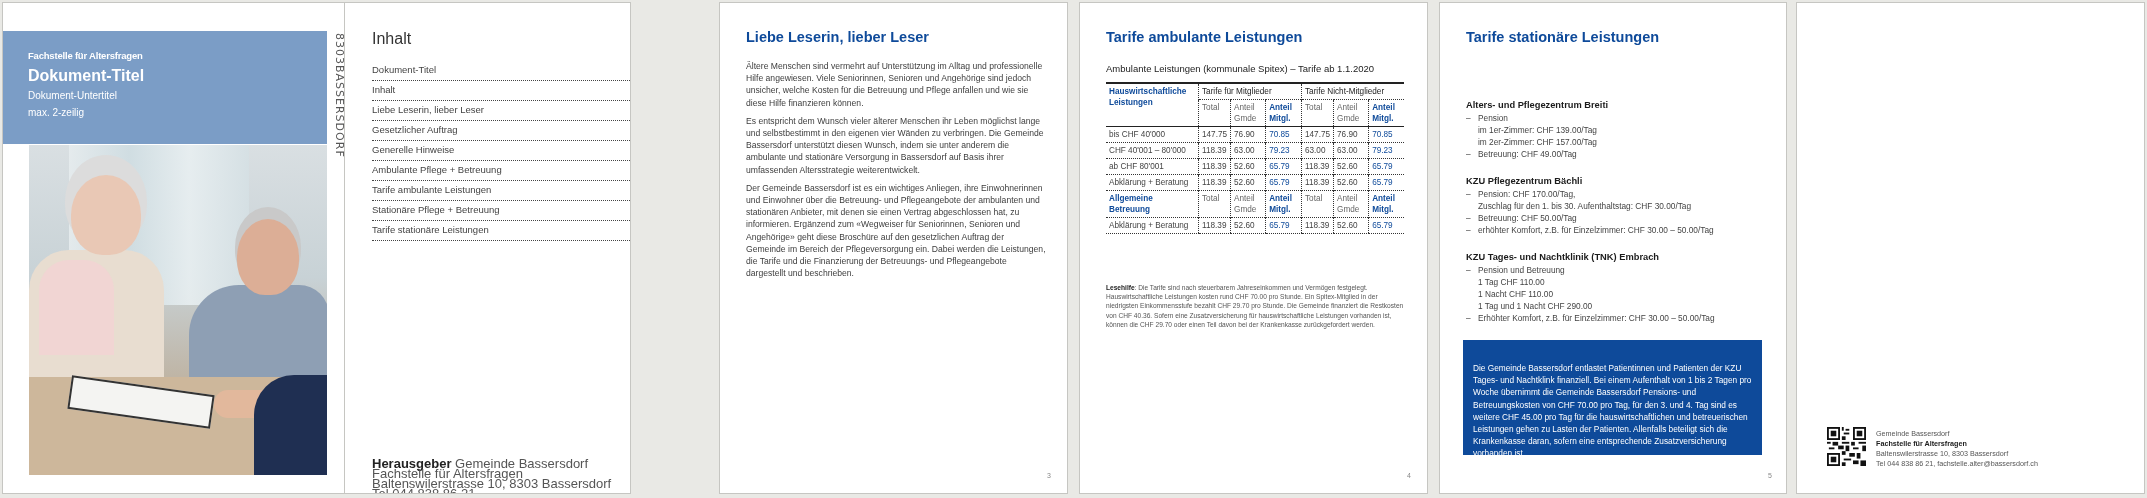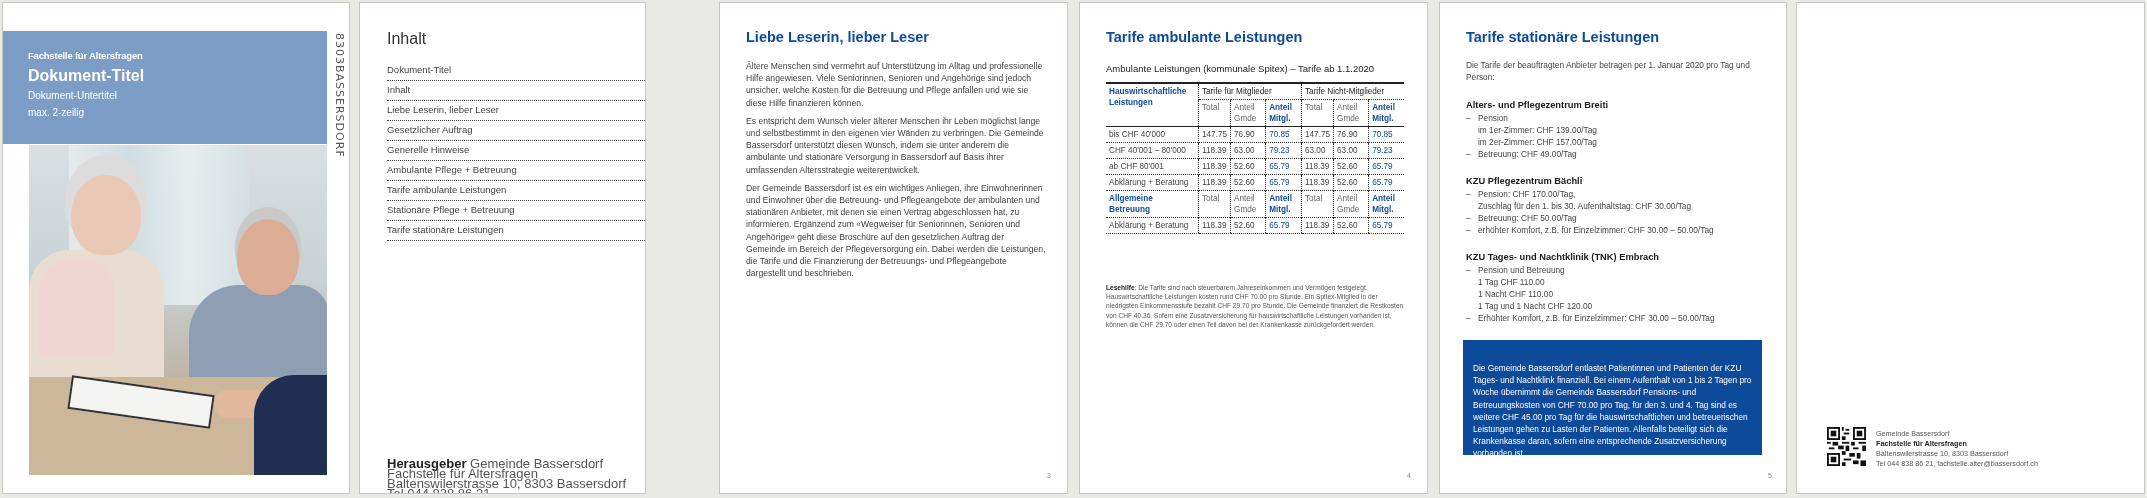--- a/index.html
+++ b/index.html
@@ -5,21 +5,21 @@
   html, body { margin: 0; padding: 0; }
   body {
     width: 2147px; height: 498px; background: #e9e9e5; position: relative; overflow: hidden;
     font-family: "Liberation Sans", sans-serif; color: #3a3a3a;
   }
   .page {
     position: absolute; top: 2px; height: 492px; background: #ffffff;
     border: 1px solid #c6c6c2; box-sizing: border-box; overflow: hidden;
   }
   #p1 { left: 2px; width: 348px; }
-  #p2 { left: 359px; width: 287px; }
+  #p2 { left: 344px; width: 287px; }
   #p3 { left: 719px; width: 349px; }
   #p4 { left: 1079px; width: 349px; }
   #p5 { left: 1439px; width: 348px; }
   #p6 { left: 1796px; width: 349px; }
 
   
   .cover-band { position: absolute; left: 0; top: 28px; width: 324px; height: 113px; background: #7b9dc6; }
   .cover-org { position: absolute; left: 25px; top: 47px; font-size: 9.5px; font-weight: bold; color: #fff; letter-spacing: -0.2px; }
   .cover-title { position: absolute; left: 25px; top: 64px; font-size: 16px; font-weight: bold; color: #fff; }
   .cover-sub { position: absolute; left: 25px; top: 84px; font-size: 10px; color: #fff; line-height: 17px; width: 200px; }
@@ -250,21 +250,20 @@
           <td class="vl blue">65.79</td>
         </tr>
       </tbody>
   </table>
   <div class="lesehilfe"><b>Lesehilfe</b><span>: Die Tarife sind nach steuerbarem Jahreseinkommen und Vermögen festgelegt. Hauswirtschaftliche Leistungen kosten rund CHF 70.00 pro Stunde. Ein Spitex-Mitglied in der niedrigsten Einkommensstufe bezahlt CHF 29.70 pro Stunde. Die Gemeinde finanziert die Restkosten von CHF 40.36. Sofern eine Zusatzversicherung für hauswirtschaftliche Leistungen vorhanden ist, können die CHF 29.70 oder einen Teil davon bei der Krankenkasse zurückgefordert werden.</span></div>
   <div class="pagenum" style="right:16px;">4</div>
 </div>
 
 <div class="page" id="p5">
   <div class="h-blue" style="left:26px; top:26px;">Tarife stationäre Leistungen</div>
-  <div class="p5-intro">Die Tarife der beauftragten Anbieter betragen per 1. Januar 2020 pro Tag und Person:</div>
   <div class="inst" style="top:96px;" id="inst0">
       <h4>Alters- und Pflegezentrum Breiti</h4>
       <ul>
         <li>
           <div>Pension</div>
           <div>im 1er-Zimmer: CHF 139.00/Tag</div>
           <div>im 2er-Zimmer: CHF 157.00/Tag</div>
         </li>
         <li>
           <div>Betreuung: CHF 49.00/Tag</div>
@@ -286,21 +285,21 @@
         </li>
       </ul>
     </div>
   <div class="inst" style="top:248px;" id="inst2">
       <h4>KZU Tages- und Nachtklinik (TNK) Embrach</h4>
       <ul>
         <li>
           <div>Pension und Betreuung</div>
           <div>1 Tag CHF 110.00</div>
           <div>1 Nacht CHF 110.00</div>
-          <div>1 Tag und 1 Nacht CHF 120.00</div>
+          <div>1 Tag und 1 Nacht CHF 290.00</div>
         </li>
         <li>
           <div>Erhöhter Komfort, z.B. für Einzelzimmer: CHF 30.00 – 50.00/Tag</div>
         </li>
       </ul>
     </div>
   <div class="bluebox">Die Gemeinde Bassersdorf entlastet Patientinnen und Patienten der KZU Tages- und Nachtklink finanziell. Bei einem Aufenthalt von 1 bis 2 Tagen pro Woche übernimmt die Gemeinde Bassersdorf Pensions- und Betreuungskosten von CHF 70.00 pro Tag, für den 3. und 4. Tag sind es weitere CHF 45.00 pro Tag für die hauswirtschaftlichen und betreuerischen Leistungen gehen zu Lasten der Patienten. Allenfalls beteiligt sich die Krankenkasse daran, sofern eine entsprechende Zusatzversicherung vorhanden ist.</div>
   <div class="pagenum" style="right:14px;">5</div>
 </div>
 

